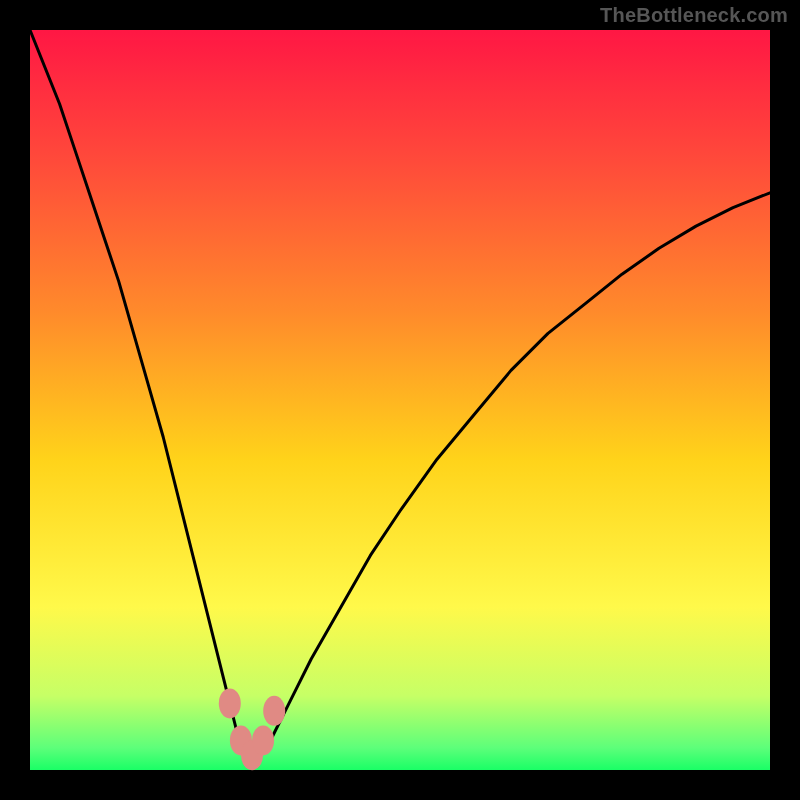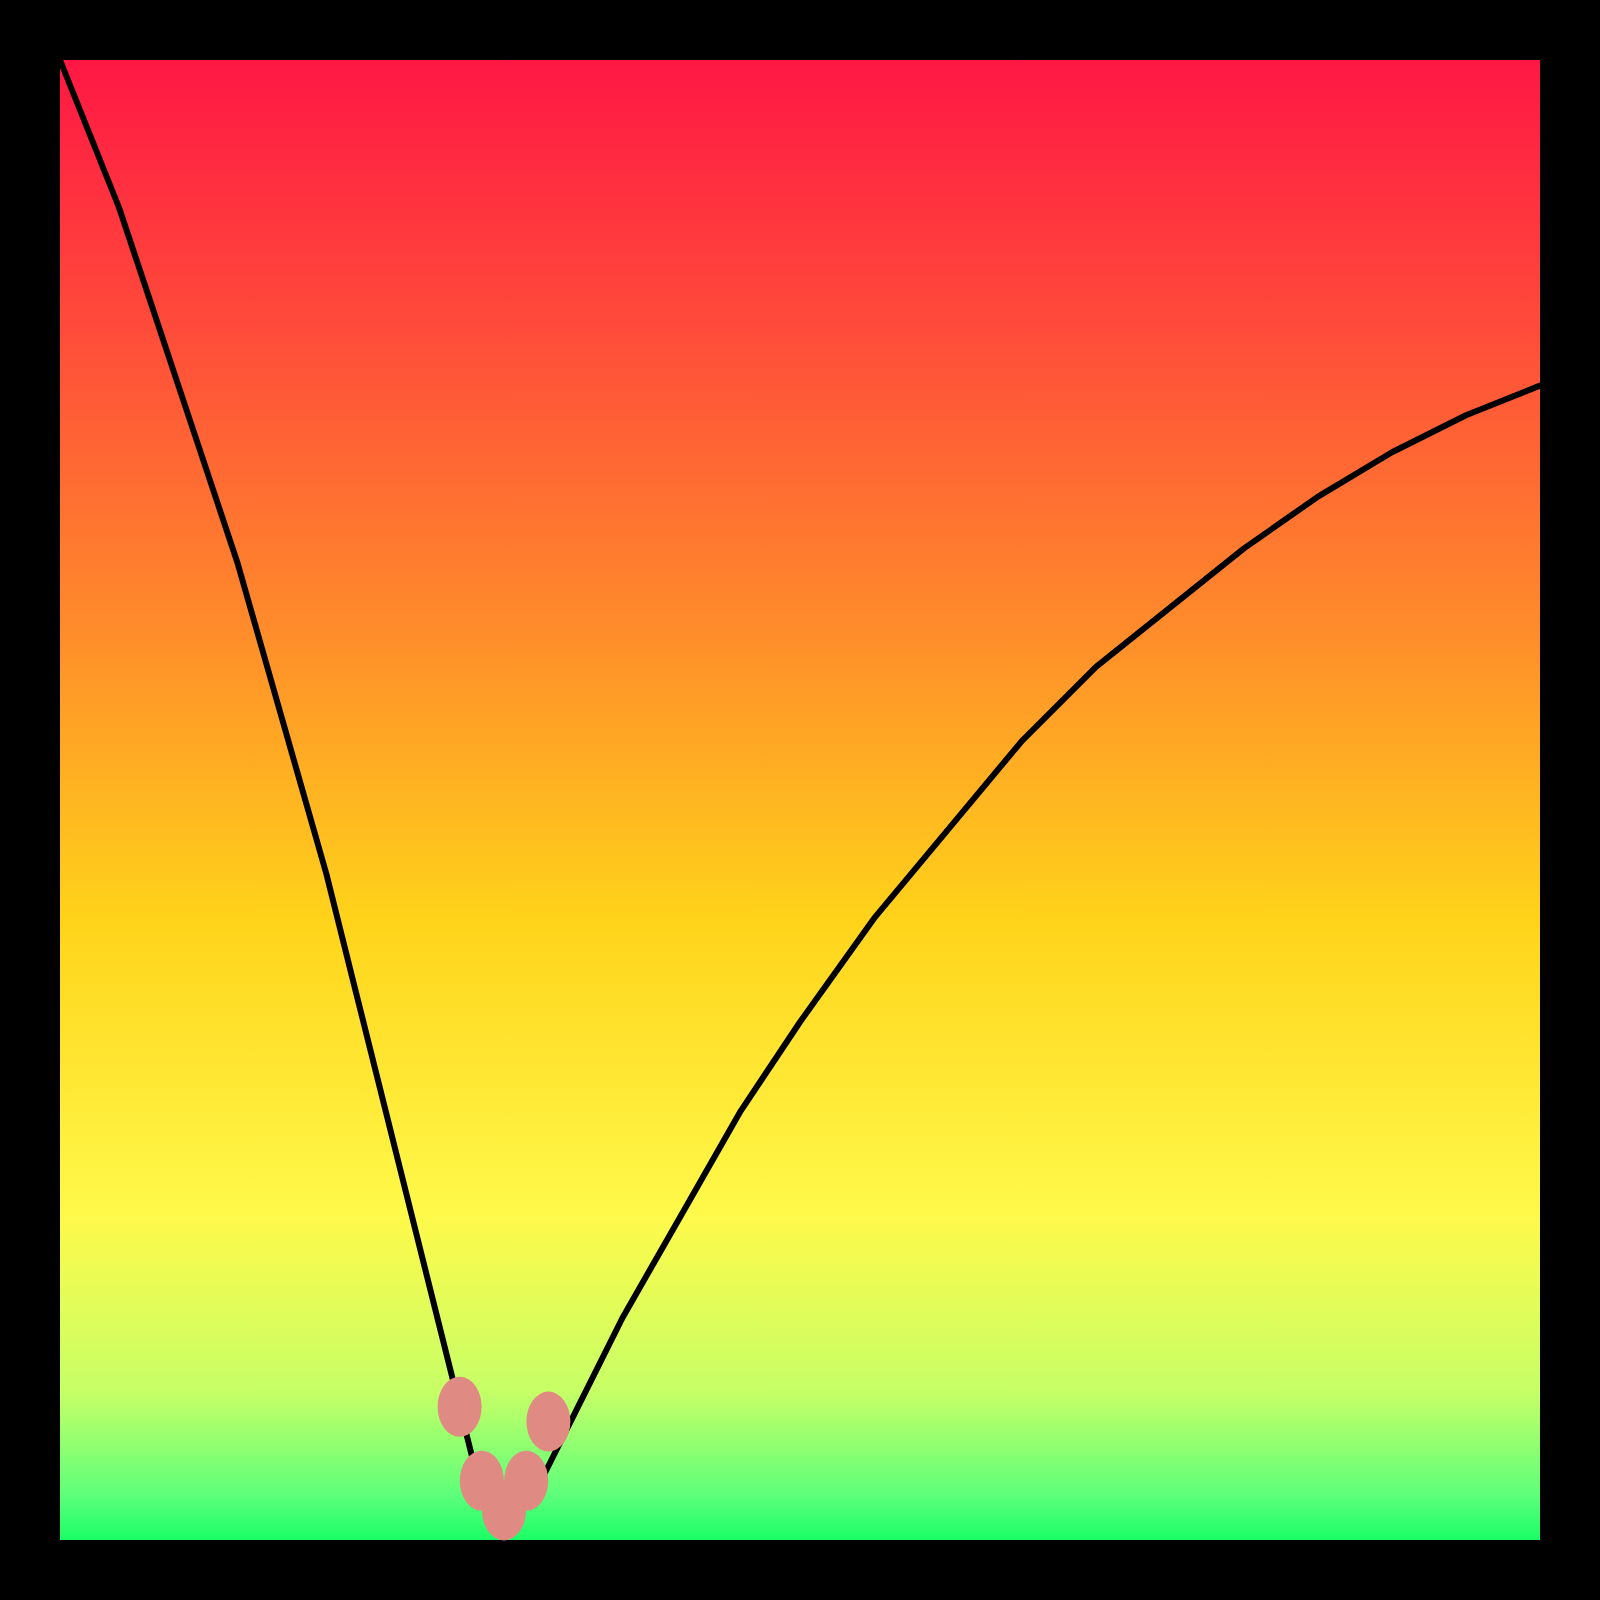--- a/index.html
+++ b/index.html
@@ -31,20 +31,21 @@
     left: 0;
     top: 0;
     width: 800px;
     height: 800px;
   }
 </style>
 </head>
 <body>
 <div class="container">
 
+  <div class="watermark">TheBottleneck.com</div>
 
   <svg class="plot" viewBox="0 0 800 800">
     <defs>
       <linearGradient id="bg-grad" x1="0" y1="0" x2="0" y2="1">
         <stop id="g0" offset="0%" stop-color="#ff1744"></stop>
         <stop id="g1" offset="18%" stop-color="#ff4b3a"></stop>
         <stop id="g2" offset="38%" stop-color="#ff8a2b"></stop>
         <stop id="g3" offset="58%" stop-color="#ffd31a"></stop>
         <stop id="g4" offset="78%" stop-color="#fff94a"></stop>
         <stop id="g5" offset="90%" stop-color="#c6ff66"></stop>

